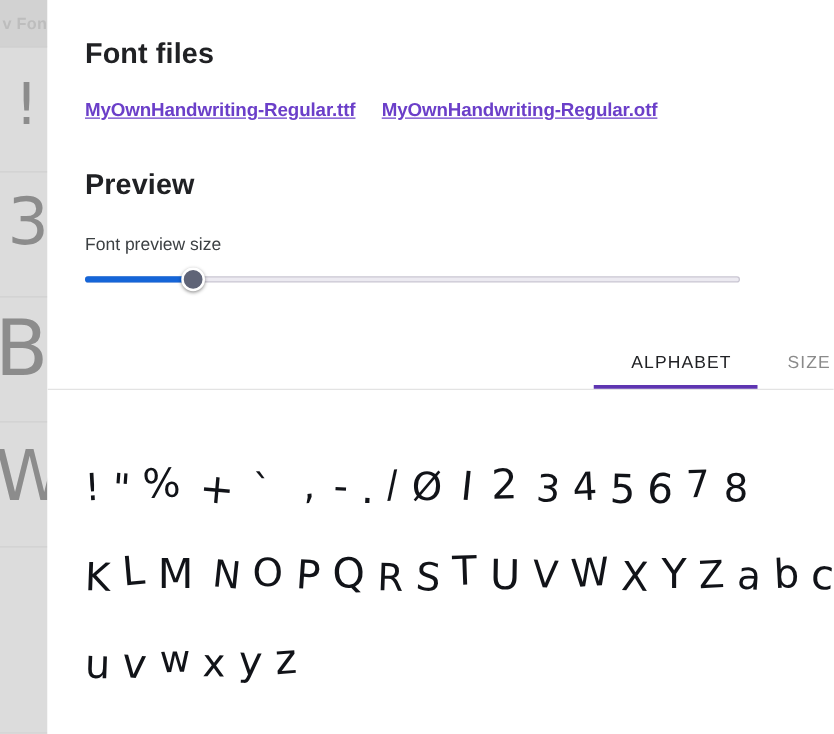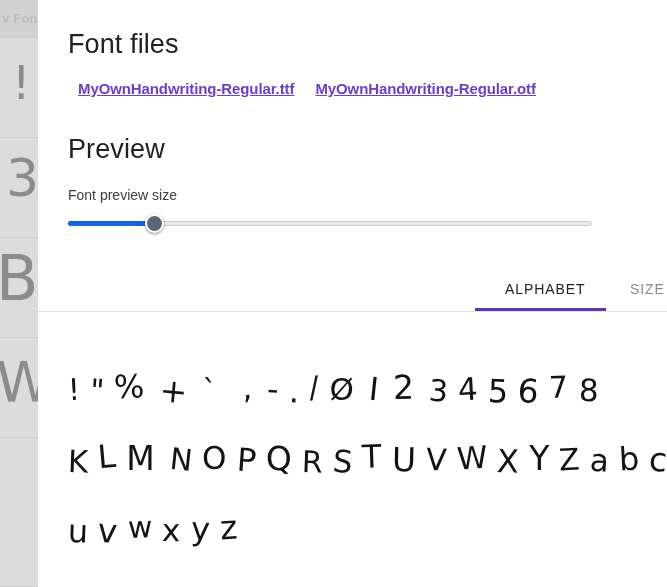--- a/index.html
+++ b/index.html
@@ -75,32 +75,32 @@
     top: 0;
     width: 629px;
     height: 587px;
     background: #ffffff;
     overflow: hidden;
   }
 
   .section-title {
     position: absolute;
     left: 30px;
-    font-size: 27px;
-    font-weight: 400;
+    font-size: 23px;
+    font-weight: 700;
     color: #202124;
     letter-spacing: .1px;
     white-space: nowrap;
   }
   .t-fontfiles { top: 29px; }
   .t-preview   { top: 134px; text-align: right; }
 
   .file-links {
     position: absolute;
-    left: 40px;
+    left: 30px;
     top: 80px;
     white-space: nowrap;
   }
   .file-link {
     font-size: 15px;
     font-weight: bold;
     color: #6b3fc9;
     text-decoration: underline;
     cursor: pointer;
     margin-right: 21px;

